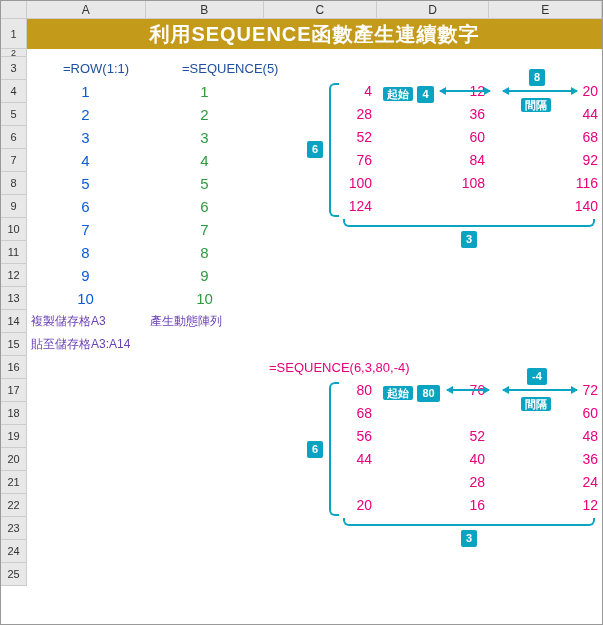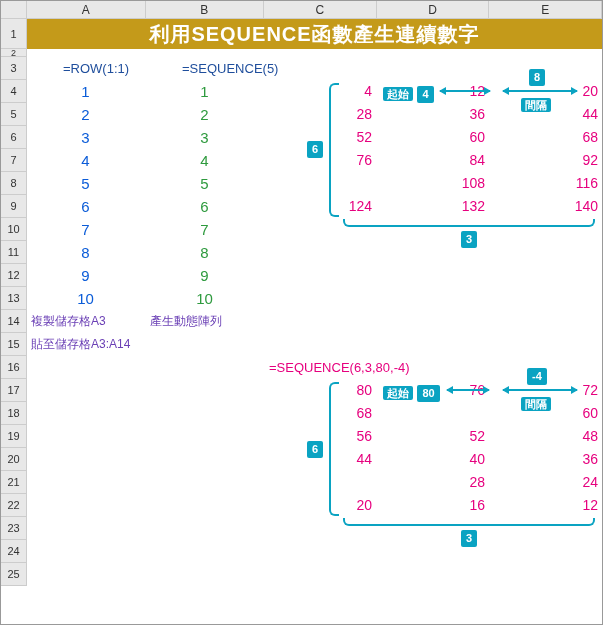--- a/index.html
+++ b/index.html
@@ -224,24 +224,24 @@
         <div class="cell cE num-pink" style="top: 23px;">20</div>
         <div class="cell cC num-pink" style="top: 46px;">28</div>
         <div class="cell cD num-pink" style="top: 46px;">36</div>
         <div class="cell cE num-pink" style="top: 46px;">44</div>
         <div class="cell cC num-pink" style="top: 69px;">52</div>
         <div class="cell cD num-pink" style="top: 69px;">60</div>
         <div class="cell cE num-pink" style="top: 69px;">68</div>
         <div class="cell cC num-pink" style="top: 92px;">76</div>
         <div class="cell cD num-pink" style="top: 92px;">84</div>
         <div class="cell cE num-pink" style="top: 92px;">92</div>
+        <div class="cell cC num-pink" style="top: 115px;">100</div>
         <div class="cell cD num-pink" style="top: 115px;">108</div>
         <div class="cell cE num-pink" style="top: 115px;">116</div>
         <div class="cell cC num-pink" style="top: 138px;">124</div>
-        <div class="cell cD num-pink" style="top: 138px;">132</div>
         <div class="cell cE num-pink" style="top: 138px;">140</div>
         <div class="cell cA note-purple" style="top: 253px;">複製儲存格A3</div>
         <div class="cell cB note-purple" style="top: 253px;">產生動態陣列</div>
         <div class="cell cA note-purple" style="top: 276px;">貼至儲存格A3:A14</div>
         <div class="cell formula-pink" style="top: 299px; left: 238px; width: 339px;">=SEQUENCE(6,3,80,-4)</div>
         <div class="cell cC num-pink" style="top: 322px;">80</div>
         <div class="cell cD num-pink" style="top: 322px;">76</div>
         <div class="cell cE num-pink" style="top: 322px;">72</div>
         <div class="cell cC num-pink" style="top: 345px;">68</div>
         <div class="cell cE num-pink" style="top: 345px;">60</div>

